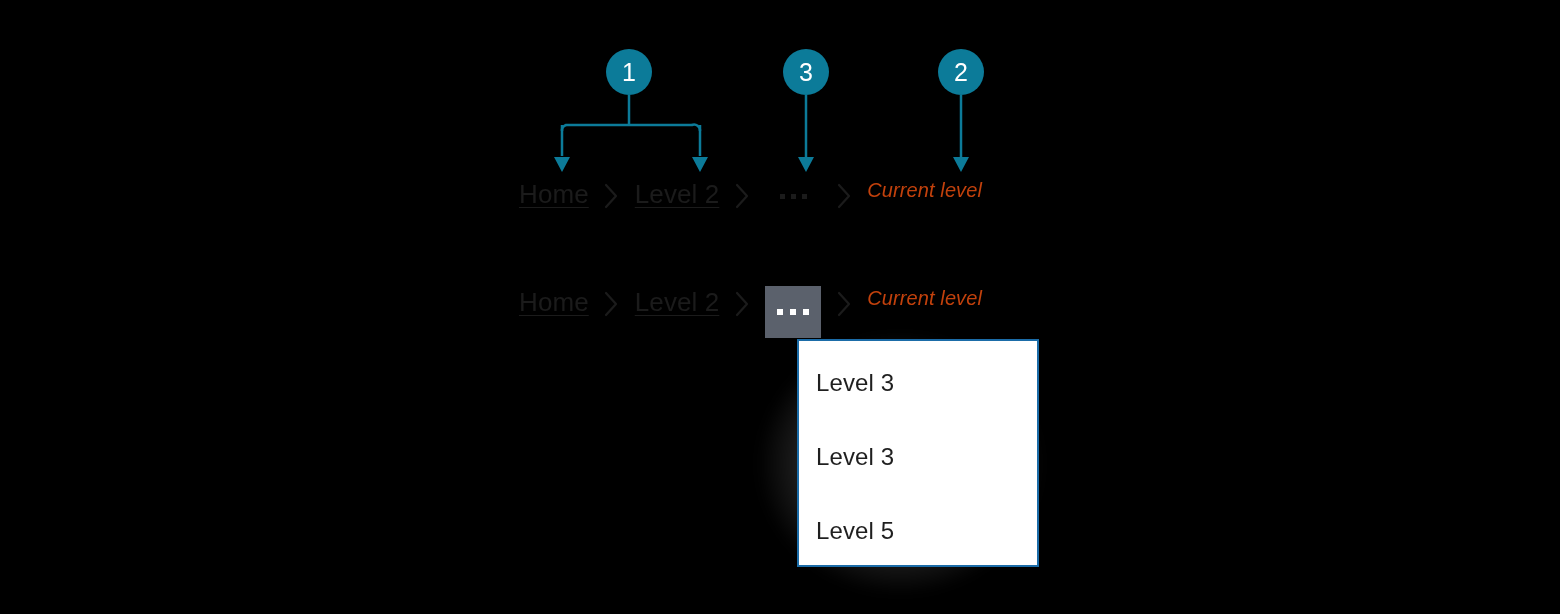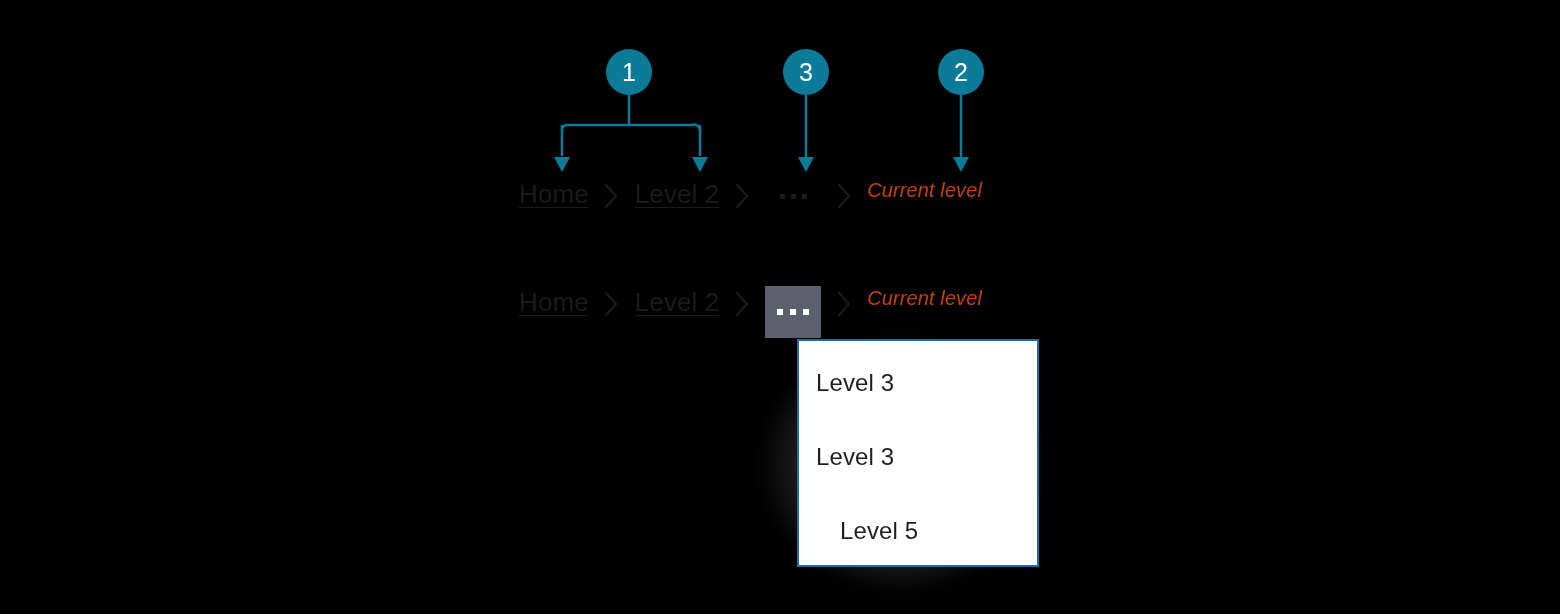--- a/index.html
+++ b/index.html
@@ -159,21 +159,21 @@
     position: absolute;
     left: 17px;
     font-size: 24px;
     color: #1f1f1f;
     letter-spacing: .1px;
     cursor: pointer;
     white-space: nowrap;
   }
   .fi-0 { top: 28px; }
   .fi-1 { top: 102px; }
-  .fi-2 { top: 176px; margin-left: 24px; }
+  .fi-2 { top: 176px; }
 </style>
 </head>
 <body>
 
 <div class="stage">
 
   <svg class="annot-svg" viewBox="0 0 1560 614" width="1560" height="614" xmlns="http://www.w3.org/2000/svg">
 
     <g stroke="#0c7b99" stroke-width="2.5" fill="none">
       <path d="M629,95 L629,125"></path>

